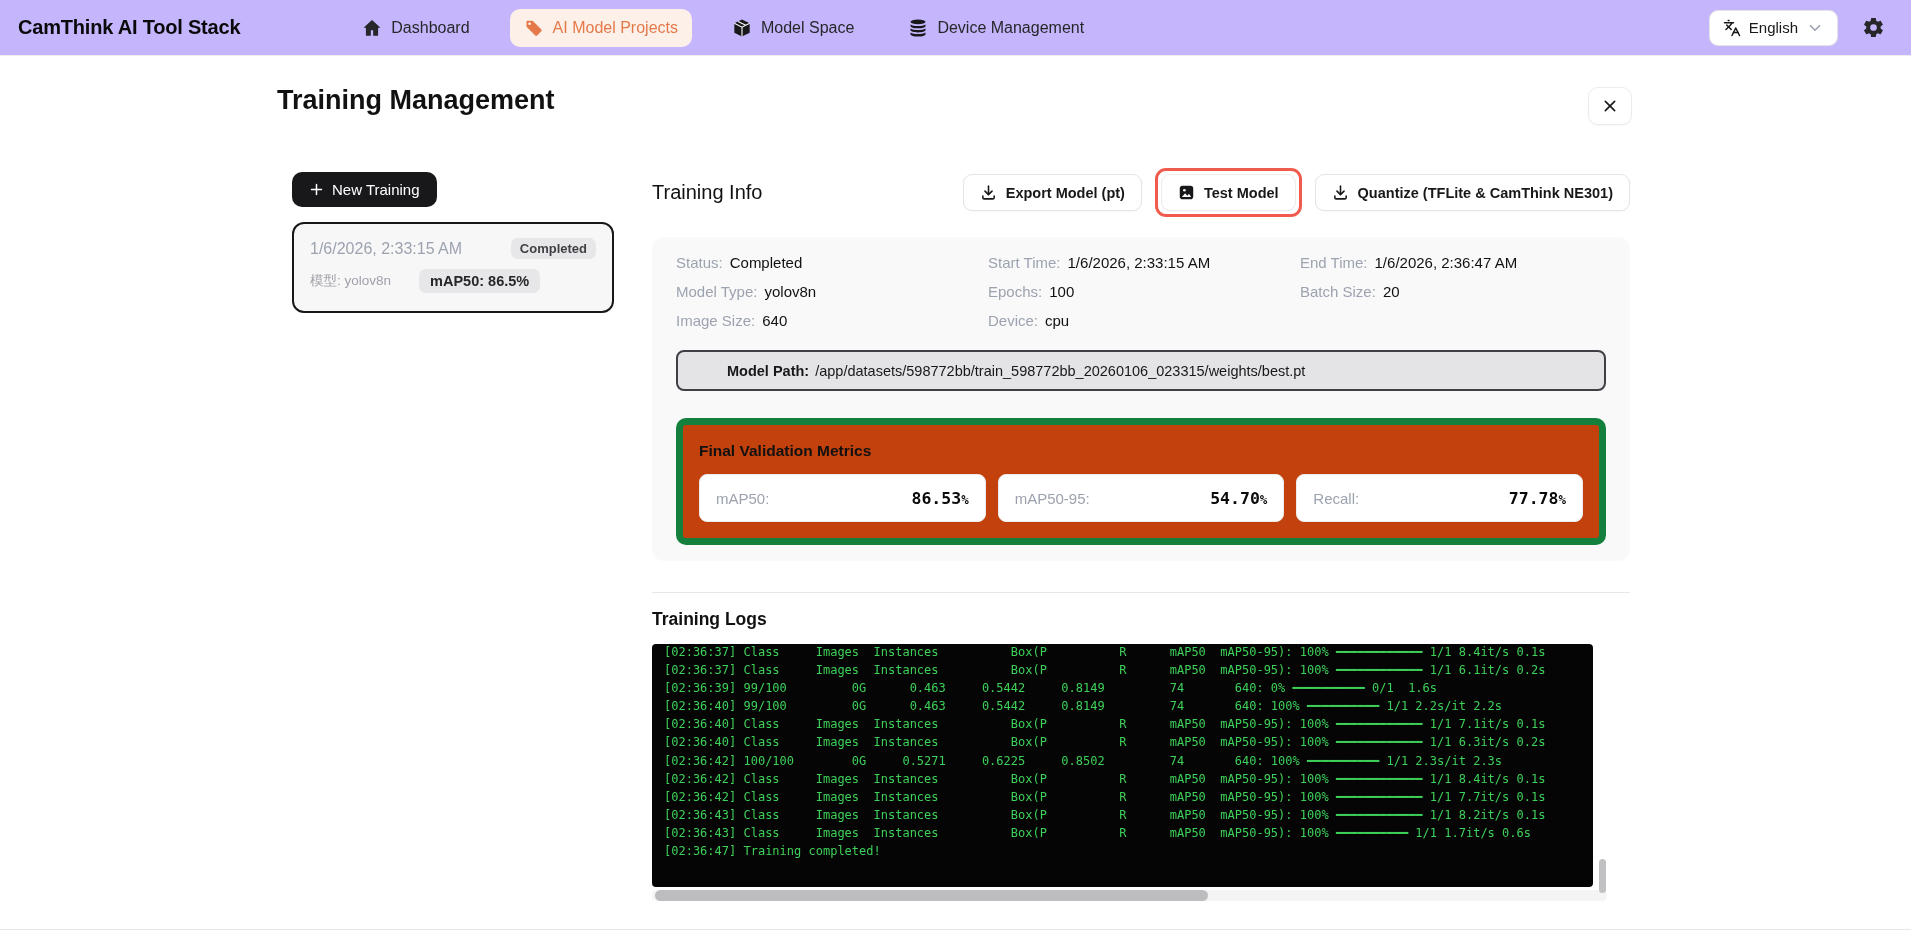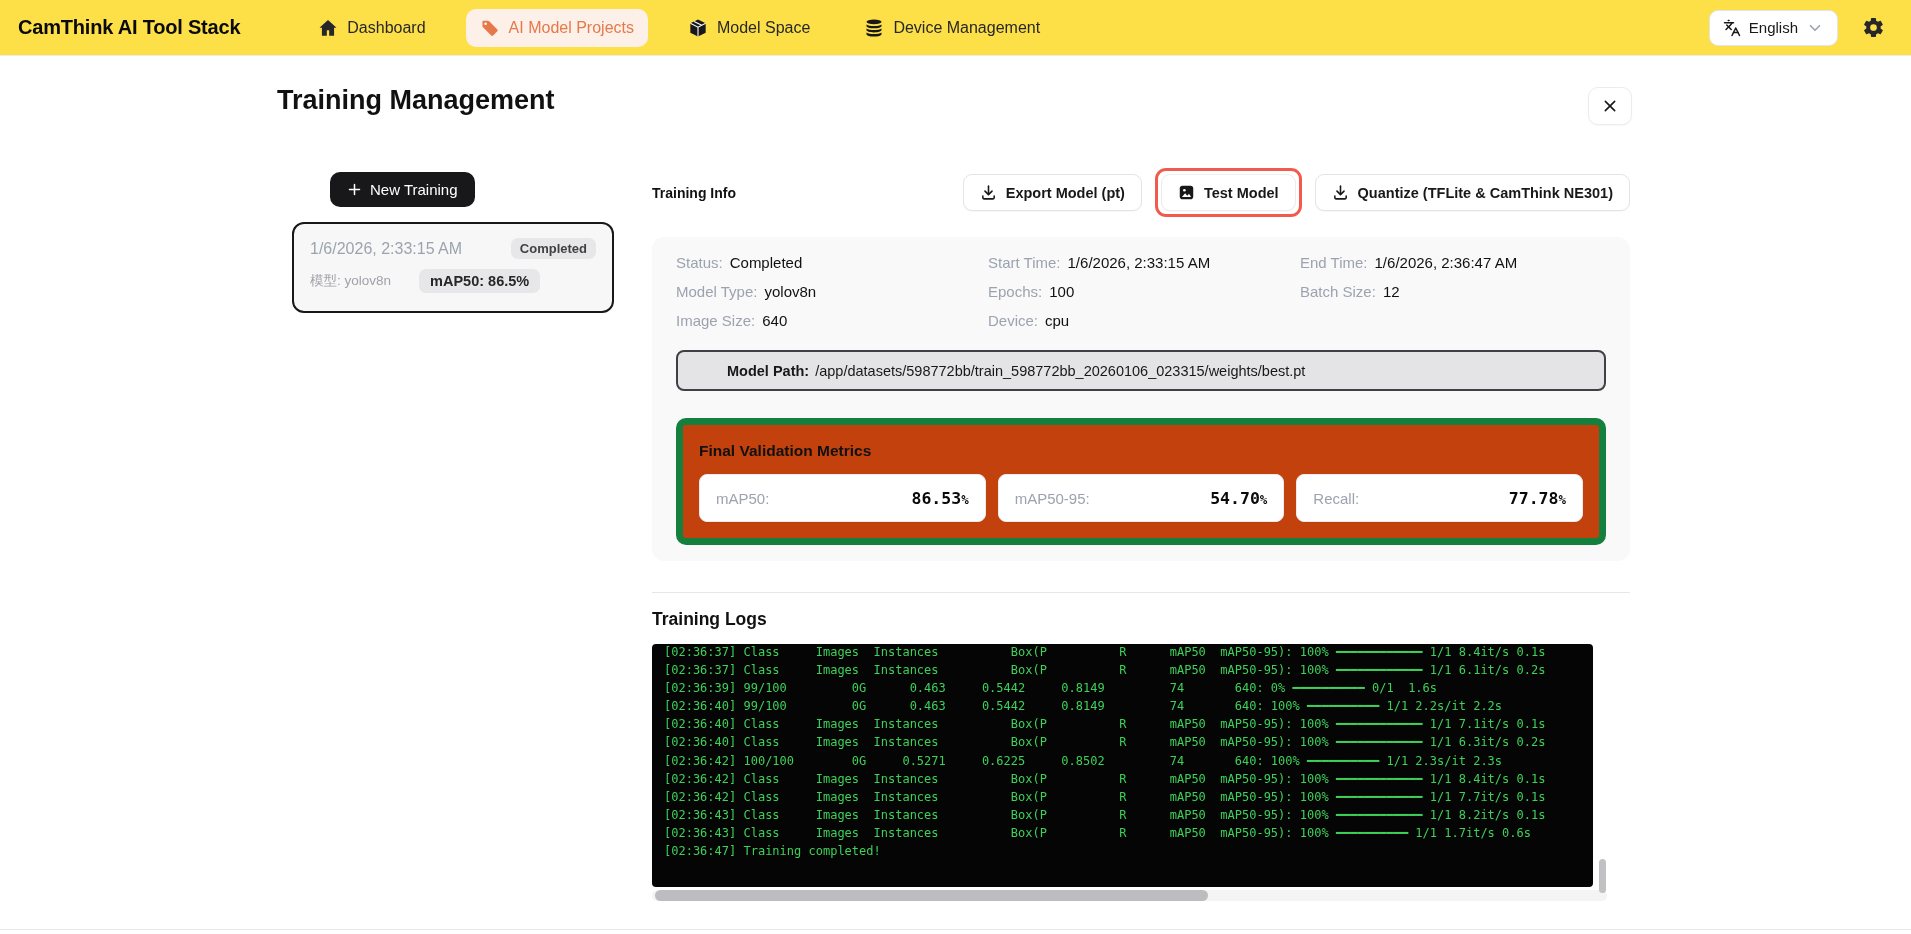--- a/index.html
+++ b/index.html
@@ -2,21 +2,21 @@
 <html><head>
 <meta charset="utf-8">
 <style>
   * { margin:0; padding:0; box-sizing:border-box; }
   html,body { background:#fff; }
   body { font-family:"Liberation Sans", sans-serif; color:#18181b; }
   .app { position:relative; width:1911px; height:934px; background:#fff; overflow:hidden; }
 
   
   .nav { position:absolute; top:0; left:0; width:100%; height:56px;
-         display:flex; align-items:center; background:#fde047; border-bottom:1px solid #ececee; }
+         display:flex; align-items:center; background:#c4b5fd; border-bottom:1px solid #ececee;gap:44px; }
   .logo { font-size:20px; font-weight:800; letter-spacing:-.2px; margin-left:18px; color:#0a0a0a; }
   .nav-menu { display:flex; align-items:center; margin-left:64px; gap:26px; }
   .nav-item { display:flex; align-items:center; gap:9px; font-size:16px; font-weight:500;
               color:#27272a; padding:9px 14px; border-radius:10px; cursor:pointer; }
   .nav-item svg { width:20px; height:20px; }
   .nav-item.active { background:#fcf0e8; color:#e5794a; }
   .nav-right { margin-left:auto; display:flex; align-items:center; gap:24px; margin-right:26px; }
   .lang-btn { display:flex; align-items:center; gap:8px; height:36px; padding:0 13px;
               border:1px solid #e4e4e7; border-radius:9px; background:#fff; font-size:15px;
               font-weight:500; color:#18181b; cursor:pointer; }
@@ -29,37 +29,37 @@
   .close-btn { position:absolute; left:1588px; top:87px; width:44px; height:38px;
                background:#fff; border:1px solid #ececee; border-radius:10px;
                box-shadow:0 1px 2px rgba(0,0,0,.04); display:flex; align-items:center;
                justify-content:center; cursor:pointer; }
   .close-btn svg { width:16px; height:16px; }
 
   
   .left-col { position:absolute; left:292px; top:172px; width:322px; }
   .new-training-btn { display:inline-flex; align-items:center; gap:8px; height:35px; padding:0 17px;
                       background:#18181b; color:#fff; border:none; border-radius:10px;
-                      font-size:15px; font-weight:500; font-family:inherit; cursor:pointer;margin-left:38px; }
+                      font-size:15px; font-weight:500; font-family:inherit; cursor:pointer; }
   .new-training-btn svg { width:15px; height:15px; }
   .training-card { margin-top:15px; width:322px; height:91px; background:#f7f7f8;
                    border:2px solid #18181b; border-radius:12px; padding:14px 16px; cursor:pointer; }
   .tc-row { display:flex; align-items:center; justify-content:space-between; }
   .tc-time { font-size:16px; color:#9ca3af; }
   .tc-status { font-size:13px; font-weight:600; color:#3f3f46; background:#e7e7e9;
                border-radius:7px; padding:3px 9px; }
   .tc-row2 { margin-top:10px; display:flex; align-items:center; gap:28px; }
   .tc-model { font-size:13.5px; color:#a1a1aa; }
   .tc-map { font-size:14.5px; font-weight:600; color:#27272a; background:#e7e7e9;
             border-radius:7px; padding:4px 11px; }
 
   
   .right-col { position:absolute; left:652px; top:168px; width:978px; }
   .info-header { display:flex; align-items:center; height:49px; }
-  .section-title { font-size:14px; font-weight:700; color:#111; }
+  .section-title { font-size:20px; font-weight:400; color:#111; }
   .btn-group { margin-left:auto; display:flex; align-items:center; gap:13px; }
   .action-btn { display:flex; align-items:center; gap:9px; height:37px; padding:0 16px;
                 background:#fff; border:1px solid #e4e4e7; border-radius:9px; font-size:14.5px;
                 font-weight:600; color:#18181b; font-family:inherit; cursor:pointer;
                 box-shadow:0 1px 1px rgba(0,0,0,.03); white-space:nowrap; }
   .action-btn svg { width:17px; height:17px; }
   .hl-ring { border:3px solid #f15b4e; border-radius:11px; padding:3px; }
 
   .info-card { margin-top:20px; width:978px; background:#f9f9fa; border-radius:12px; padding:17px 24px 16px; }
   .fields-grid { display:grid; grid-template-columns:312px 312px 1fr; row-gap:12px; }
@@ -270,21 +270,21 @@
         <div class="field">
           <span class="lbl">Model Type:</span>
           <span class="val">yolov8n</span>
         </div>
         <div class="field">
           <span class="lbl">Epochs:</span>
           <span class="val">100</span>
         </div>
         <div class="field">
           <span class="lbl">Batch Size:</span>
-          <span class="val">12</span>
+          <span class="val">20</span>
         </div>
         <div class="field">
           <span class="lbl">Image Size:</span>
           <span class="val">640</span>
         </div>
         <div class="field">
           <span class="lbl">Device:</span>
           <span class="val">cpu</span>
         </div>
         <div class="field"></div>

